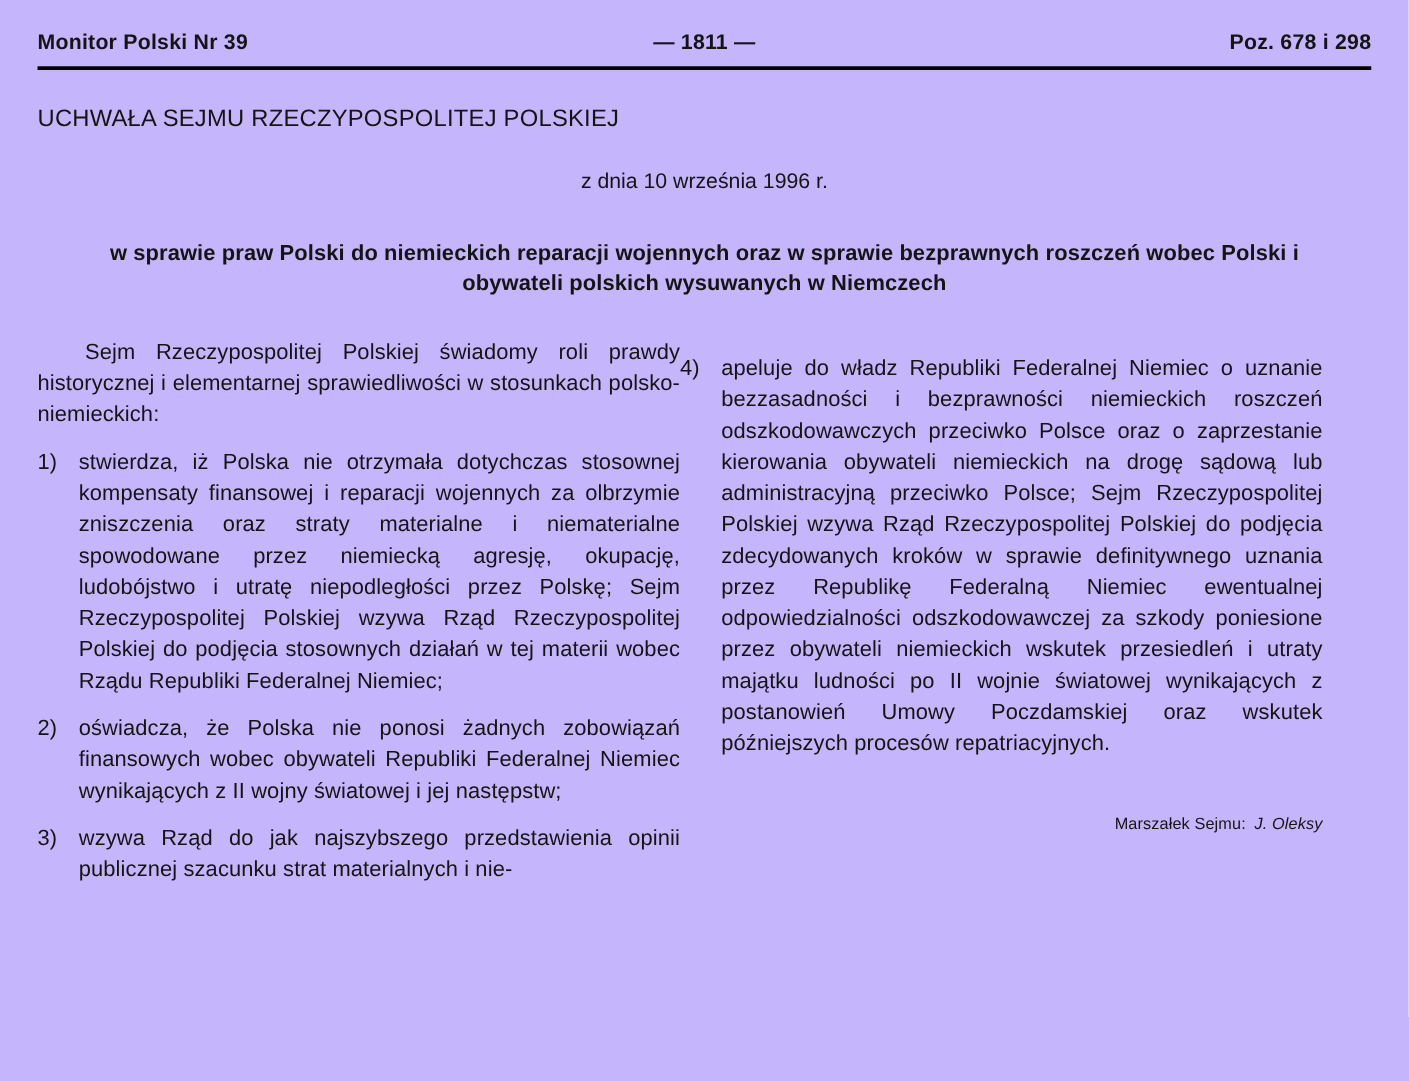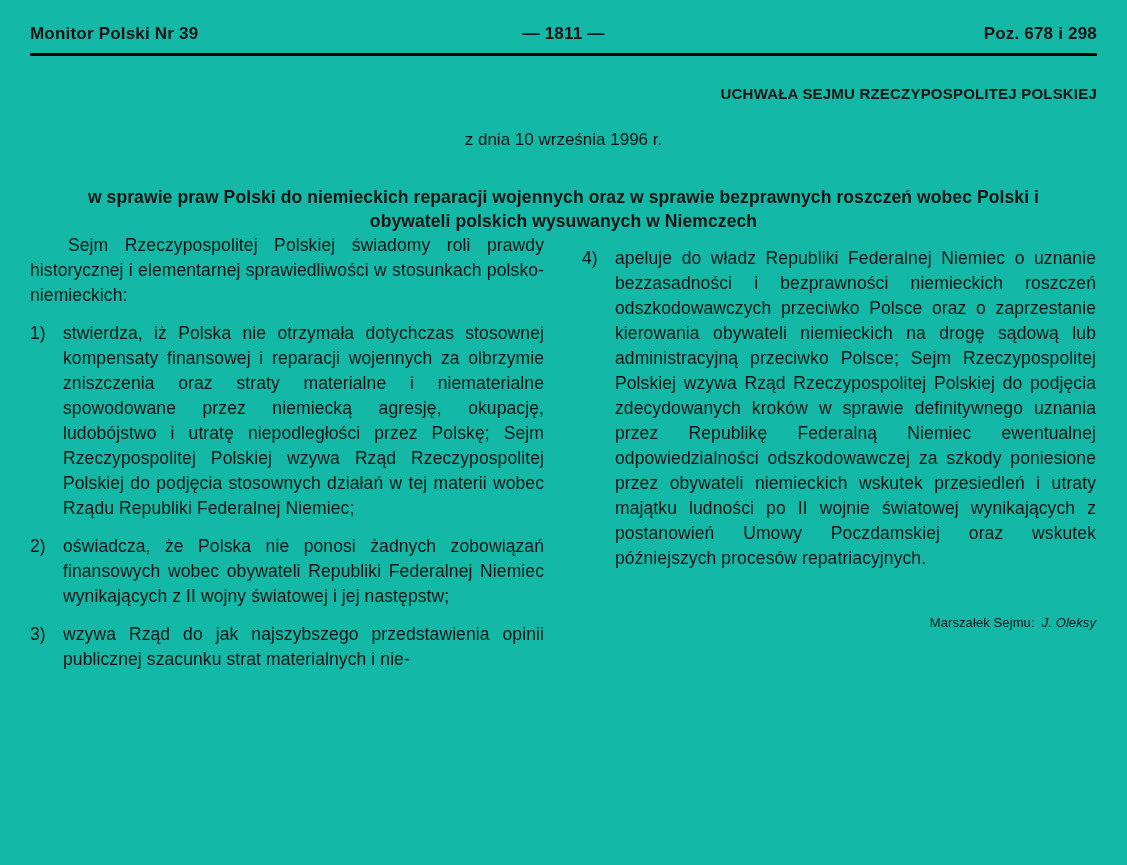--- a/index.html
+++ b/index.html
@@ -5,21 +5,21 @@
   html, body {
     margin: 0;
     padding: 0;
     background: #ffffff;
   }
   .page {
     position: relative;
     width: 1127px;
     height: 865px;
     box-sizing: border-box;
-    background: #14b8a6;
+    background: #c4b5fd;
     color: #141414;
     font-family: "Liberation Sans", sans-serif;
     padding: 24px 30px 0 30px;
     overflow: hidden;
   }
   .running-head {
     display: grid;
     grid-template-columns: 1fr auto 1fr;
     align-items: baseline;
     font-size: 17px;
@@ -35,44 +35,44 @@
     margin-top: 9px;
   }
   .act-number {
     text-align: center;
     font-size: 23px;
     font-weight: 700;
     margin-top: 23px;
     letter-spacing: 0.5px;
   }
   .act-title {
-    text-align: right;
-    font-size: 15px;
-    font-weight: 700;
+    text-align: left;
+    font-size: 19px;
+    font-weight: 400;
     margin: 29px 0 0 0;
     letter-spacing: 0.2px;
   }
   .act-date {
     text-align: center;
     font-size: 17px;
     font-weight: 400;
     margin-top: 28px;
   }
   .act-subject {
     text-align: center;
     font-size: 17.5px;
     font-weight: 700;
     line-height: 24px;
     margin: 35px auto 0 auto;
     max-width: 1030px;
     letter-spacing: 0.1px;
   }
   .columns {
     display: flex;
-    gap: 38px;
+    margin-top: 31px;
   }
   .col {
     width: 514px;
     font-size: 17.5px;
     line-height: 25px;
     text-align: justify;
     letter-spacing: 0.1px;
   }
   .intro {
     margin: 0;

